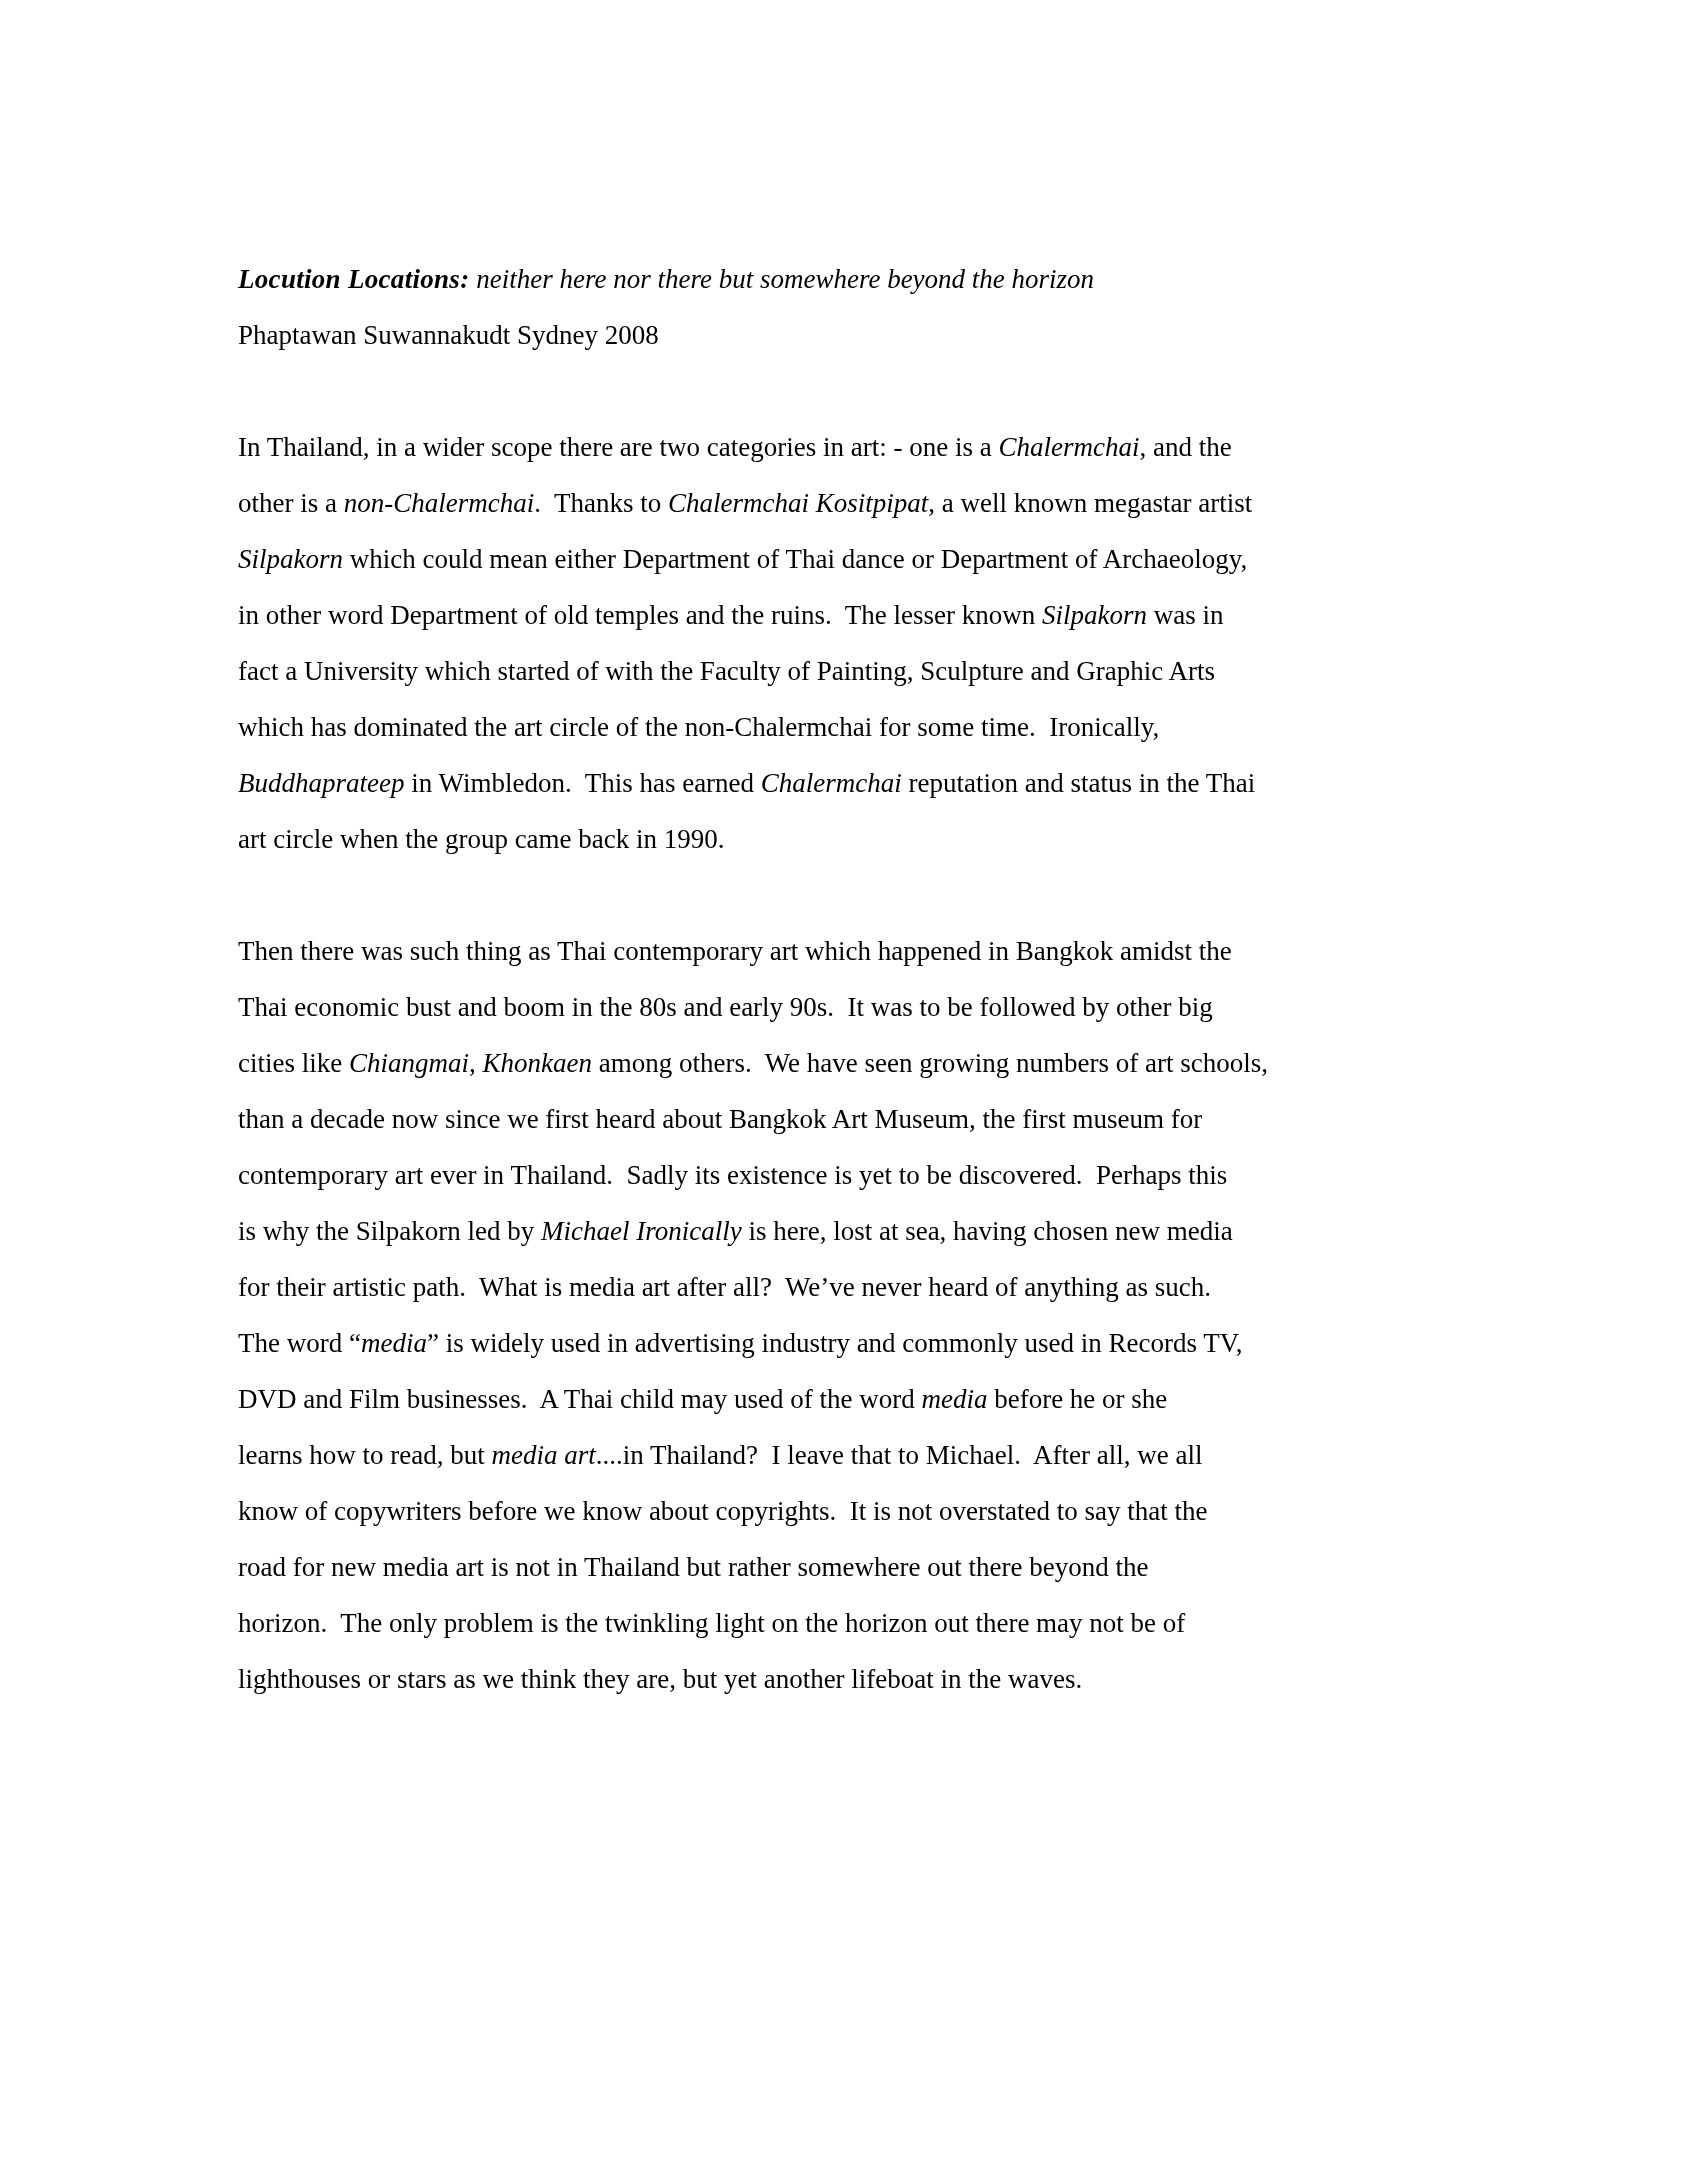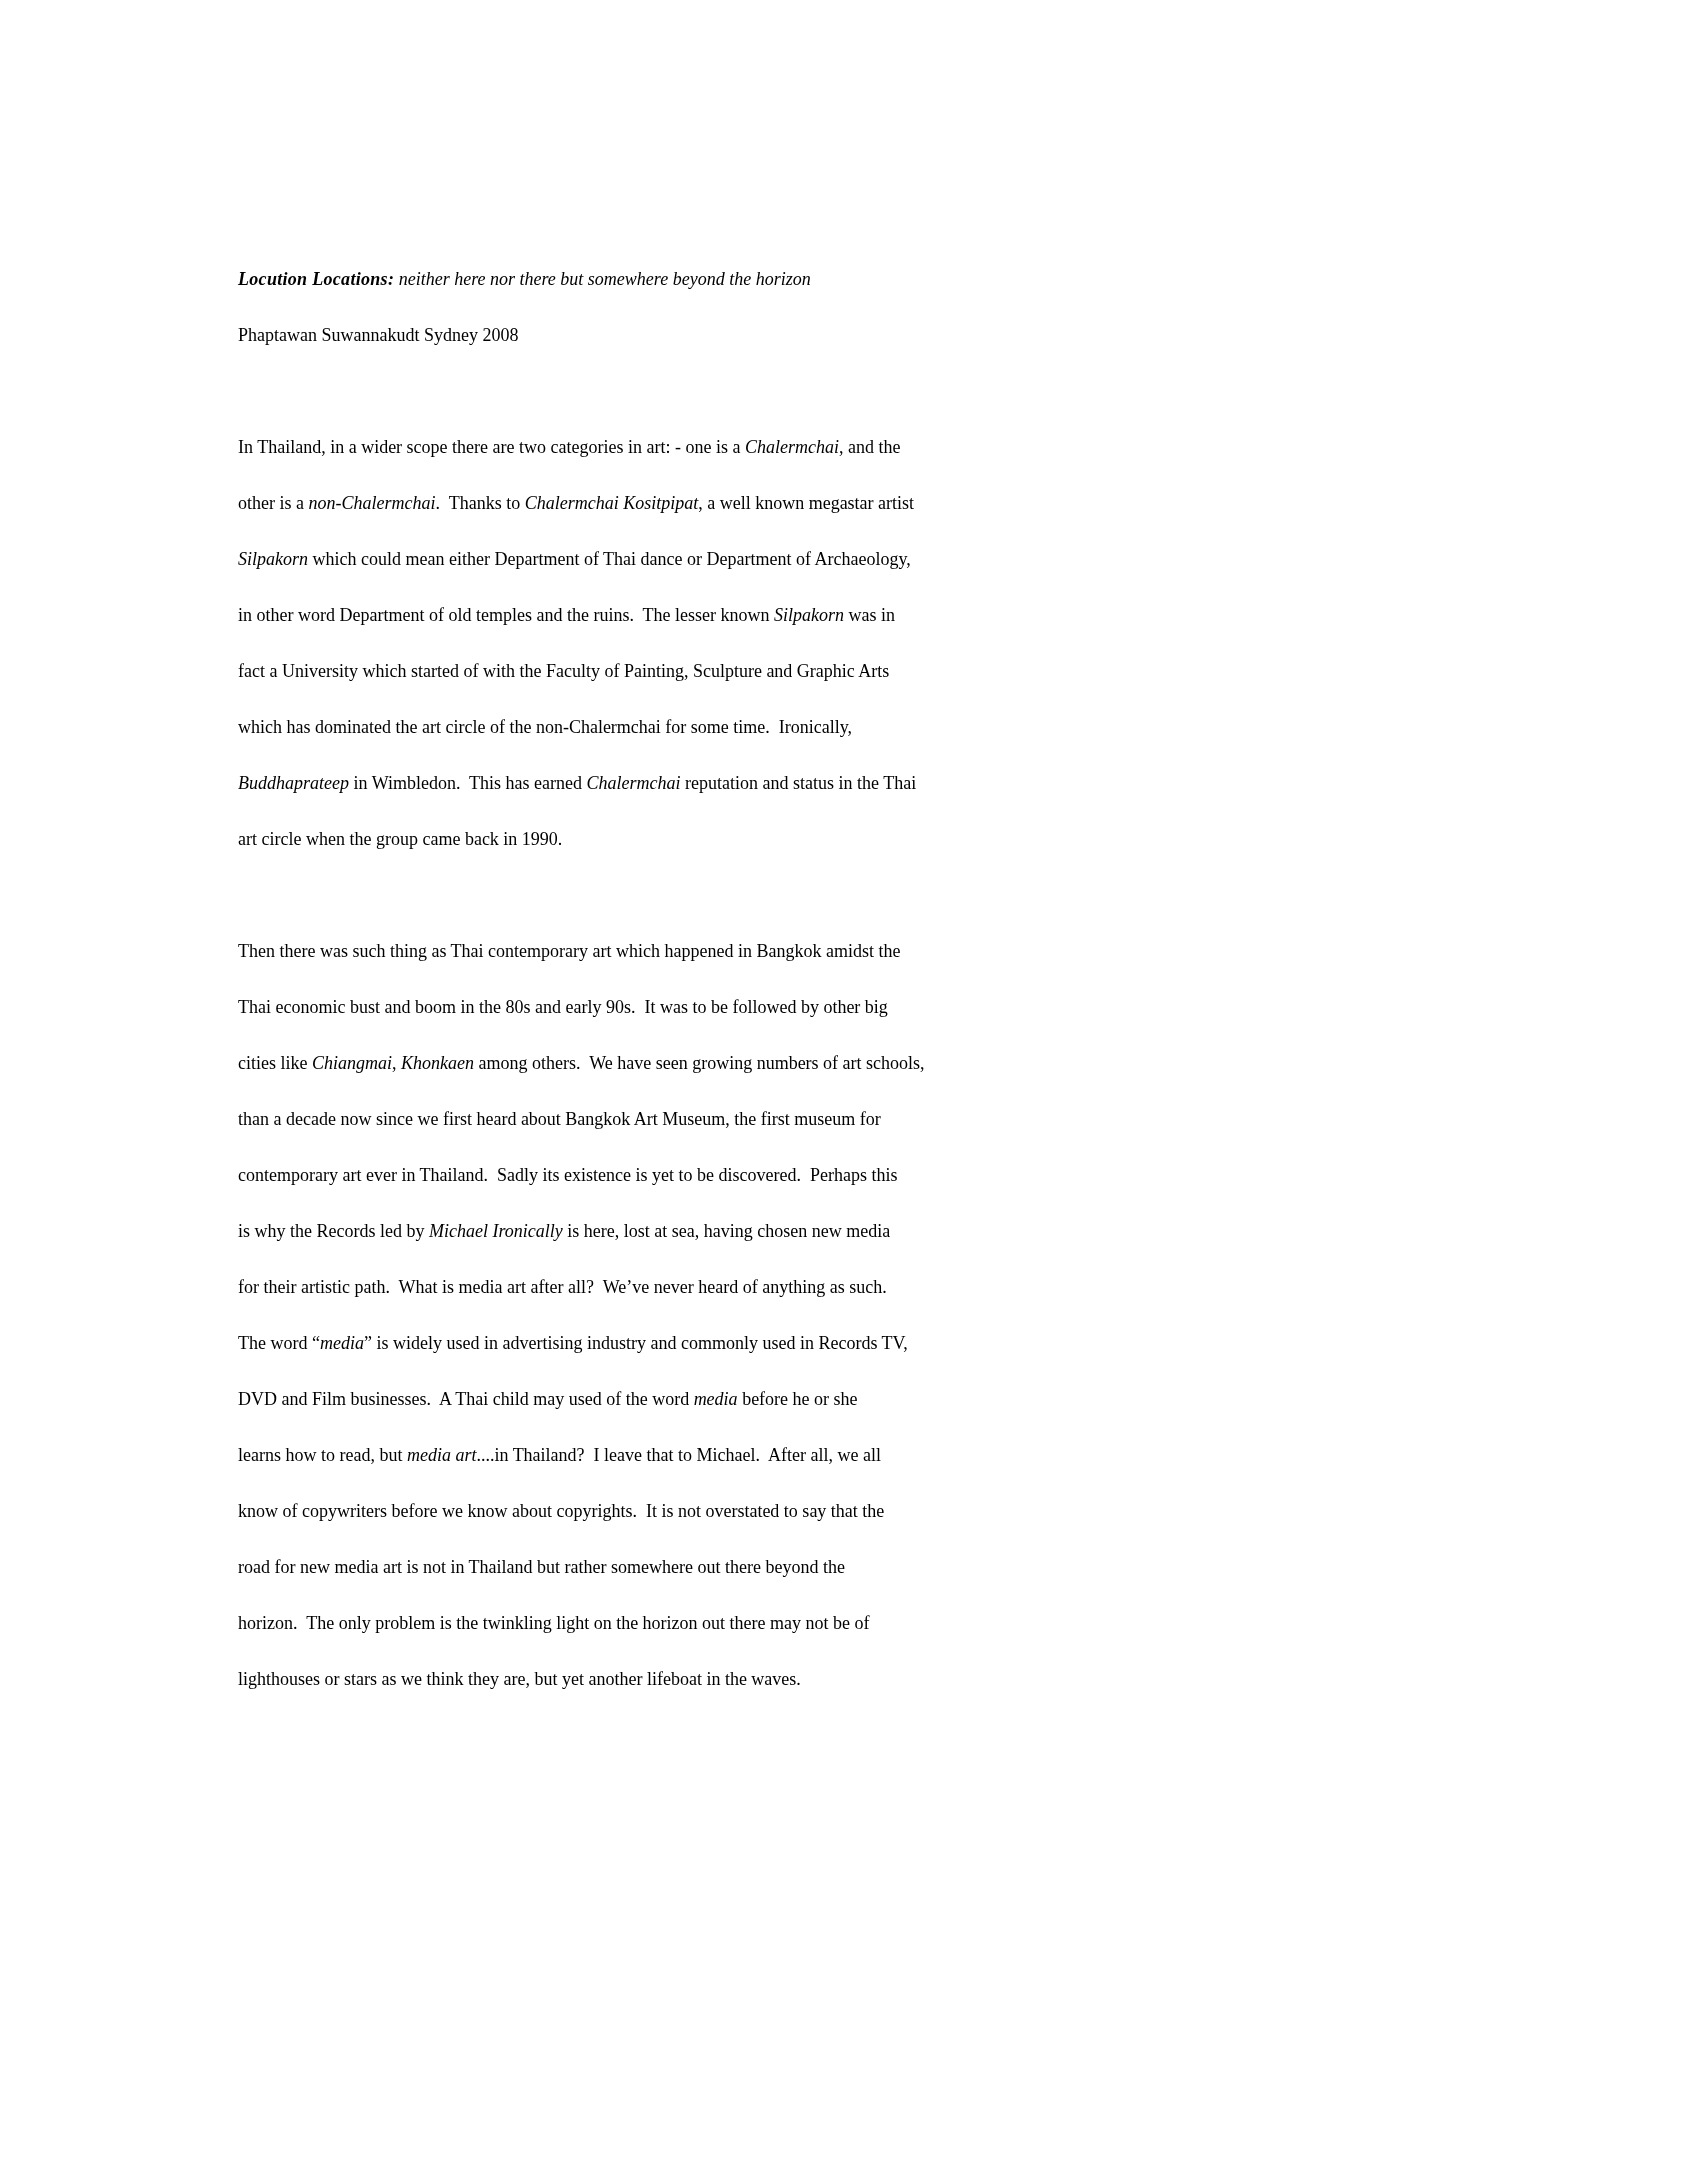--- a/index.html
+++ b/index.html
@@ -19,21 +19,21 @@
     position: absolute;
     left: 238px;
     top: 251px;
     width: 1203px;
   }
   .block { margin: 0; padding: 0; }
   .block + .block { margin-top: 56px; } 
   .line {
     white-space: pre;        
     line-height: 56px;     
-    font-size: 18px;
+    font-size: 27px;
     height: 56px;
   }
   .s-r  { font-style: normal; font-weight: normal; }
   .s-i  { font-style: italic; font-weight: normal; }
   .s-bi { font-style: italic; font-weight: bold; letter-spacing: 0.3px; }
 </style>
 </head>
 <body>
 
 <div class="doc-body" id="doc-body">
@@ -50,21 +50,21 @@
       <div class="line"><span class="s-r">which has dominated the art circle of the non-Chalermchai for some time.  Ironically,</span></div>
       <div class="line"><span class="s-i">Buddhaprateep</span><span class="s-r"> in Wimbledon.  This has earned </span><span class="s-i">Chalermchai</span><span class="s-r"> reputation and status in the Thai</span></div>
       <div class="line"><span class="s-r">art circle when the group came back in 1990.</span></div>
     </div>
     <div class="block">
       <div class="line"><span class="s-r">Then there was such thing as Thai contemporary art which happened in Bangkok amidst the</span></div>
       <div class="line"><span class="s-r">Thai economic bust and boom in the 80s and early 90s.  It was to be followed by other big</span></div>
       <div class="line"><span class="s-r">cities like </span><span class="s-i">Chiangmai</span><span class="s-r">, </span><span class="s-i">Khonkaen</span><span class="s-r"> among others.  We have seen growing numbers of art schools,</span></div>
       <div class="line"><span class="s-r">than a decade now since we first heard about Bangkok Art Museum, the first museum for</span></div>
       <div class="line"><span class="s-r">contemporary art ever in Thailand.  Sadly its existence is yet to be discovered.  Perhaps this</span></div>
-      <div class="line"><span class="s-r">is why the Records led by </span><span class="s-i">Michael Ironically</span><span class="s-r"> is here, lost at sea, having chosen new media</span></div>
+      <div class="line"><span class="s-r">is why the Silpakorn led by </span><span class="s-i">Michael Ironically</span><span class="s-r"> is here, lost at sea, having chosen new media</span></div>
       <div class="line"><span class="s-r">for their artistic path.  What is media art after all?  We’ve never heard of anything as such.</span></div>
       <div class="line"><span class="s-r">The word “</span><span class="s-i">media</span><span class="s-r">” is widely used in advertising industry and commonly used in Records TV,</span></div>
       <div class="line"><span class="s-r">DVD and Film businesses.  A Thai child may used of the word </span><span class="s-i">media</span><span class="s-r"> before he or she</span></div>
       <div class="line"><span class="s-r">learns how to read, but </span><span class="s-i">media art</span><span class="s-r">....in Thailand?  I leave that to Michael.  After all, we all</span></div>
       <div class="line"><span class="s-r">know of copywriters before we know about copyrights.  It is not overstated to say that the</span></div>
       <div class="line"><span class="s-r">road for new media art is not in Thailand but rather somewhere out there beyond the</span></div>
       <div class="line"><span class="s-r">horizon.  The only problem is the twinkling light on the horizon out there may not be of</span></div>
       <div class="line"><span class="s-r">lighthouses or stars as we think they are, but yet another lifeboat in the waves.</span></div>
     </div>
   </div>

